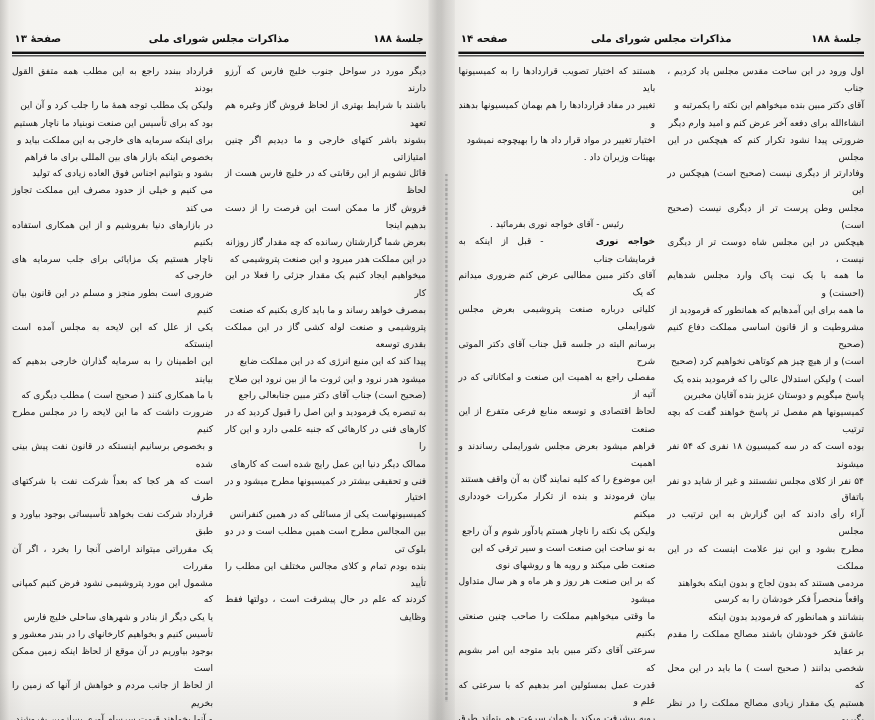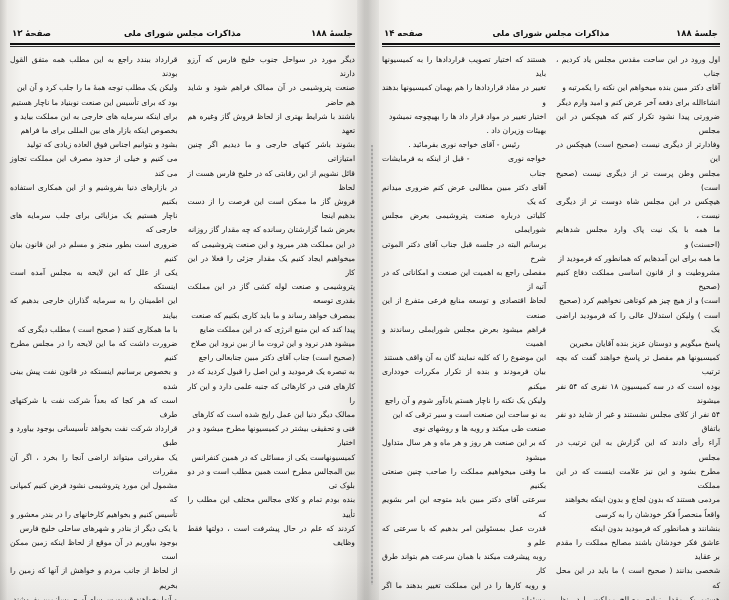--- a/index.html
+++ b/index.html
@@ -19,22 +19,22 @@
   .header { position:relative; height:18px; border-bottom:2px solid #111; direction:rtl;
     font-size:8.5px; font-weight:bold; }
   .header .h-right { position:absolute; right:2px; top:3px;margin-left:33px; }
   .header .h-center { position:absolute; left:0; right:0; top:3px; text-align:center; }
   .header .h-left { position:absolute; left:2px; top:3px; }
   .header-rule2 { height:0; border-bottom:1px solid #333; margin-top:1px; }
   .cols { display:flex; flex-direction:row-reverse; gap:10px; margin-top:6px; direction:rtl; }
   .col { flex:1; font-size:7.6px; line-height:14.2px; text-align:justify; text-align-last:right;
     letter-spacing:-0.1px; }
   .col p { margin:0; }
-  .col .speaker { font-weight:normal;margin-left:36px; }
-  .col .center { text-align:center; text-align-last:center; }
+  .col .speaker { font-weight:bold;margin-left:36px; }
+  .col .center { text-align:center; text-align-last:center;margin-top:42px; }
   .gutter { position:absolute; left:357px; top:0; width:22px; height:600px;
     background:linear-gradient(90deg,rgba(0,0,0,0.04),rgba(0,0,0,0.12),rgba(0,0,0,0.04)); }
   .edge-left { position:absolute; left:0; top:0; width:8px; height:600px;
     background:linear-gradient(90deg,#c9c7c3,#eeece8); }
   .bottom-shade { position:absolute; left:0; bottom:0; width:729px; height:40px;
     background:linear-gradient(180deg,rgba(0,0,0,0),rgba(0,0,0,0.05)); }
   .spine-mark { position:absolute; left:371px; top:145px; width:2px; height:440px;
     background:repeating-linear-gradient(180deg,#777 0,#777 2px,#bbb 2px,#bbb 4px); opacity:0.5; }
 </style>
 </head>
@@ -66,38 +66,37 @@
           <p>ضروری است بطور منجز و مسلم در این قانون بیان کنیم</p>
           <p>یکی از علل که این لایحه به مجلس آمده است اینستکه</p>
           <p>این اطمینان را به سرمایه گذاران خارجی بدهیم که بیایند</p>
           <p>با ما همکاری کنند ( صحیح است ) مطلب دیگری که</p>
           <p>ضرورت داشت که ما این لایحه را در مجلس مطرح کنیم</p>
           <p>و بخصوص برسانیم اینستکه در قانون نفت پیش بینی شده</p>
           <p>است که هر کجا که بعداً شرکت نفت با شرکتهای طرف</p>
           <p>قرارداد شرکت نفت بخواهد تأسیساتی بوجود بیاورد و طبق</p>
           <p>یک مقرراتی میتواند اراضی آنجا را بخرد ، اگر آن مقررات</p>
           <p>مشمول این مورد پتروشیمی نشود فرض کنیم کمپانی که</p>
+          <p>یا یکی دیگر از بنادر و شهرهای ساحلی خلیج فارس</p>
           <p>تأسیس کنیم و بخواهیم کارخانهای را در بندر معشور و</p>
-          <p>یا یکی دیگر از بنادر و شهرهای ساحلی خلیج فارس</p>
           <p>بوجود بیاوریم در آن موقع از لحاظ اینکه زمین ممکن است</p>
           <p>از لحاظ از جانب مردم و خواهش از آنها که زمین را بخریم</p>
           <p>و آنها بخواهند قیمت سرسام آوری بسازمین بفروشند</p>
         </div>
       <div class="col">
           <p>دیگر مورد در سواحل جنوب خلیج فارس که آرزو دارند</p>
-          <p>صنعت پتروشیمی در آن ممالک فراهم شود و شاید هم حاضر</p>
           <p>باشند با شرایط بهتری از لحاظ فروش گاز وغیره هم تعهد</p>
           <p>بشوند باشر کتهای خارجی و ما دیدیم اگر چنین امتیازاتی</p>
           <p>قائل نشویم از این رقابتی که در خلیج فارس هست از لحاظ</p>
           <p>فروش گاز ما ممکن است این فرصت را از دست بدهیم اینجا</p>
           <p>بعرض شما گزارشتان رسانده که چه مقدار گاز روزانه</p>
           <p>در این مملکت هدر میرود و این صنعت پتروشیمی که</p>
           <p>میخواهیم ایجاد کنیم یک مقدار جزئی را فعلا در این کار</p>
+          <p>بمصرف خواهد رساند و ما باید کاری بکنیم که صنعت</p>
           <p>پتروشیمی و صنعت لوله کشی گاز در این مملکت بقدری توسعه</p>
-          <p>بمصرف خواهد رساند و ما باید کاری بکنیم که صنعت</p>
           <p>پیدا کند که این منبع انرژی که در این مملکت ضایع</p>
           <p>میشود هدر نرود و این ثروت ما از بین نرود این صلاح</p>
           <p>(صحیح است) جناب آقای دکتر مبین جنابعالی راجع</p>
           <p>به تبصره یک فرمودید و این اصل را قبول کردید که در</p>
           <p>کارهای فنی در کارهائی که جنبه علمی دارد و این کار را</p>
           <p>ممالک دیگر دنیا این عمل رایج شده است که کارهای</p>
           <p>فنی و تحقیقی بیشتر در کمیسیونها مطرح میشود و در اختیار</p>
           <p>کمیسیونهاست یکی از مسائلی که در همین کنفرانس</p>
           <p>بین المجالس مطرح است همین مطلب است و در دو بلوک تی</p>
           <p>بنده بودم تمام و کلای مجالس مختلف این مطلب را تأیید</p>
@@ -145,21 +144,21 @@
           <p>آقای دکتر مبین بنده میخواهم این نکته را یکمرتبه و</p>
           <p>انشاءالله برای دفعه آخر عرض کنم و امید وارم دیگر</p>
           <p>ضرورتی پیدا نشود تکرار کنم که هیچکس در این مجلس</p>
           <p>وفادارتر از دیگری نیست (صحیح است) هیچکس در این</p>
           <p>مجلس وطن پرست تر از دیگری نیست (صحیح است)</p>
           <p>هیچکس در این مجلس شاه دوست تر از دیگری نیست ،</p>
           <p>ما همه با یک نیت پاک وارد مجلس شدهایم (احسنت) و</p>
           <p>ما همه برای این آمدهایم که همانطور که فرمودید از</p>
           <p>مشروطیت و از قانون اساسی مملکت دفاع کنیم (صحیح</p>
           <p>است) و از هیچ چیز هم کوتاهی نخواهیم کرد (صحیح</p>
-          <p>است ) ولیکن استدلال عالی را که فرمودید اراضی یک</p>
+          <p>است ) ولیکن استدلال عالی را که فرمودید بنده یک</p>
           <p>پاسخ میگویم و دوستان عزیز بنده آقایان مخبرین</p>
           <p>کمیسیونها هم مفصل تر پاسخ خواهند گفت که بچه ترتیب</p>
           <p>بوده است که در سه کمیسیون ۱۸ نفری که ۵۴ نفر میشوند</p>
           <p>۵۴ نفر از کلای مجلس نشستند و غیر از شاید دو نفر باتفاق</p>
           <p>آراء رأی دادند که این گزارش به این ترتیب در مجلس</p>
           <p>مطرح بشود و این نیز علامت اینست که در این مملکت</p>
           <p>مردمی هستند که بدون لجاج و بدون اینکه بخواهند</p>
           <p>واقعاً منحصراً فکر خودشان را به کرسی</p>
           <p>بنشانند و همانطور که فرمودید بدون اینکه</p>
           <p>عاشق فکر خودشان باشند مصالح مملکت را مقدم بر عقاید</p>

